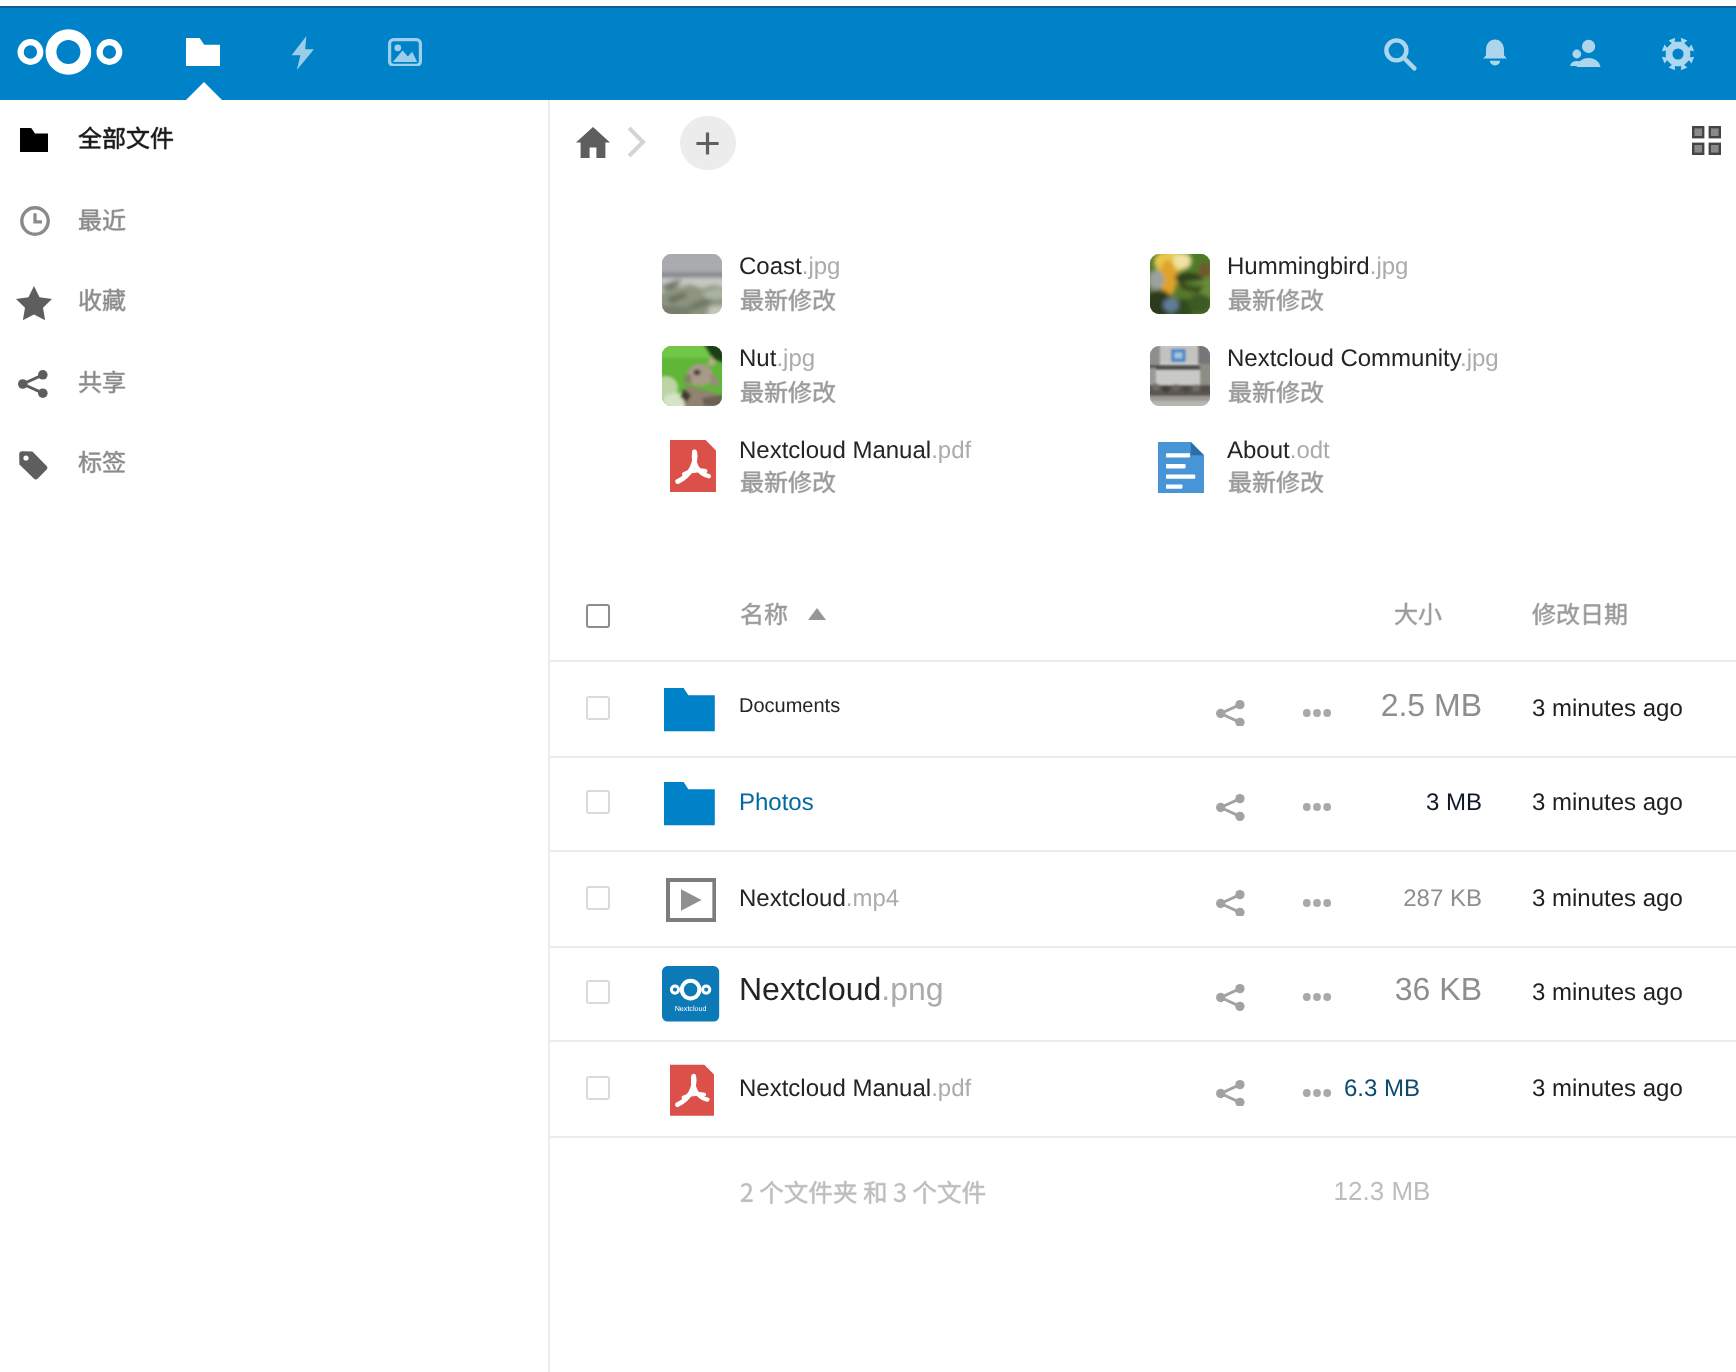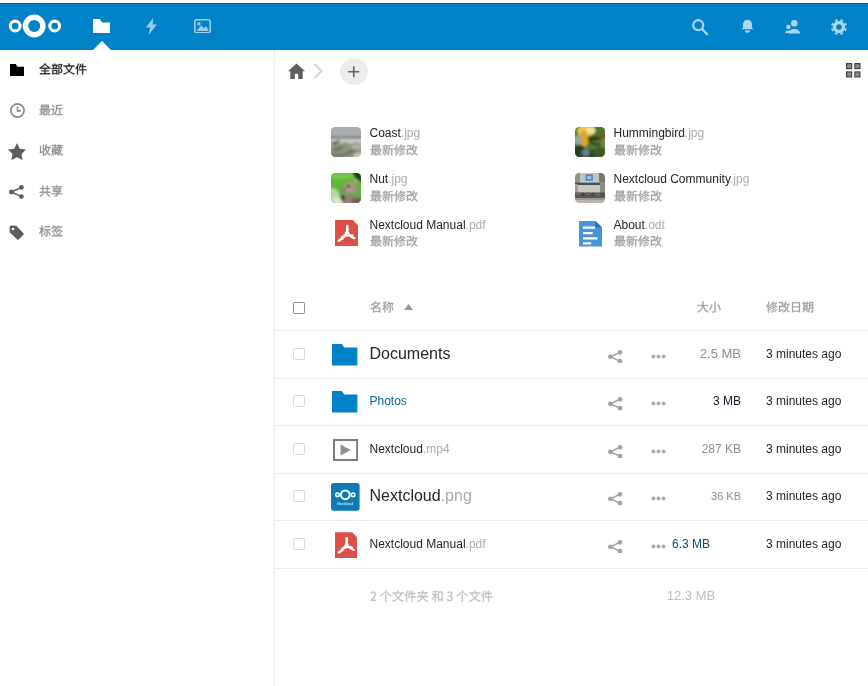--- a/index.html
+++ b/index.html
@@ -279,39 +279,39 @@
       <path d="M5.5 -10.1C5.5 -9.1 5.5 -7.9 5.4 -6.6H0.7V-5.7H5.2C4.7 -3.4 3.5 -1.1 0.5 0.2C0.8 0.4 1.1 0.7 1.2 0.9C4.1 -0.4 5.4 -2.7 6 -5C6.9 -2.3 8.5 -0.2 10.8 0.9C11 0.7 11.3 0.3 11.5 0.1C9.2 -0.9 7.6 -3.1 6.8 -5.7H11.3V-6.6H6.3C6.5 -7.9 6.5 -9.1 6.5 -10.1Z M17.6 -9.9V-0.3C17.6 -0 17.5 0 17.2 0C17 0 16.1 0.1 15.2 0C15.4 0.3 15.6 0.7 15.6 1C16.7 1 17.5 0.9 17.9 0.8C18.4 0.6 18.5 0.4 18.5 -0.3V-9.9ZM20.5 -6.9C21.5 -5.1 22.5 -2.9 22.7 -1.5L23.7 -1.8C23.4 -3.3 22.4 -5.5 21.3 -7.2ZM14.4 -7.1C14.1 -5.5 13.5 -3.4 12.4 -2.1C12.6 -2 13 -1.8 13.2 -1.7C14.3 -3 15 -5.2 15.4 -6.9Z" fill="#9b9b9b" stroke="#9b9b9b" stroke-width="0.3"></path>
     </svg>
     <svg style="position:absolute;left:766.0px;top:301.0px;overflow:visible" width="48" height="16" viewBox="0 -10.56 48 16">
       <path d="M8.4 -4.6C7.7 -4 6.5 -3.4 5.4 -3.1C5.6 -3 5.8 -2.8 6 -2.6C7.1 -3 8.3 -3.6 9.1 -4.3ZM9.5 -3.4C8.7 -2.6 7.1 -1.9 5.6 -1.6C5.8 -1.4 6 -1.1 6.1 -1C7.7 -1.4 9.3 -2.1 10.2 -3.2ZM10.6 -2.1C9.6 -0.9 7.4 -0.1 5 0.2C5.1 0.4 5.3 0.7 5.4 0.9C8 0.5 10.2 -0.4 11.4 -1.8ZM3.7 -6.7V-0.9H4.4V-6.7ZM6.6 -8H10C9.6 -7.4 9 -6.8 8.3 -6.3C7.6 -6.8 7 -7.4 6.6 -8ZM6.8 -10.1C6.3 -8.8 5.4 -7.5 4.4 -6.7C4.6 -6.6 5 -6.4 5.1 -6.2C5.5 -6.6 5.9 -6.9 6.2 -7.4C6.5 -6.9 7 -6.4 7.6 -5.9C6.6 -5.4 5.5 -5.1 4.5 -4.9C4.6 -4.7 4.8 -4.4 4.9 -4.2C6.1 -4.5 7.3 -4.8 8.3 -5.4C9.1 -4.9 10 -4.5 11.2 -4.3C11.3 -4.5 11.5 -4.8 11.7 -5C10.6 -5.2 9.8 -5.5 9 -5.9C9.9 -6.6 10.7 -7.4 11.1 -8.5L10.6 -8.8L10.5 -8.8H7.1C7.3 -9.1 7.5 -9.5 7.6 -9.9ZM2.8 -10C2.2 -8.1 1.3 -6.3 0.2 -5.1C0.4 -4.9 0.6 -4.4 0.7 -4.2C1.1 -4.7 1.5 -5.2 1.8 -5.8V1H2.7V-7.4C3.1 -8.1 3.4 -9 3.6 -9.8Z M19.2 -7H21.7C21.4 -5.4 21.1 -4.1 20.5 -3C19.9 -4.1 19.5 -5.5 19.2 -6.9ZM12.9 -9.2V-8.4H16.3V-5.8H13.1V-1.2C13.1 -0.8 12.9 -0.6 12.7 -0.6C12.9 -0.3 13 0.1 13.1 0.4C13.3 0.2 13.8 -0.1 17.3 -1.4C17.2 -1.6 17.2 -2 17.2 -2.3L14 -1.1V-4.9H17.1L17.1 -4.8C17.3 -4.7 17.6 -4.4 17.8 -4.2C18.1 -4.6 18.4 -5.1 18.6 -5.6C19 -4.3 19.4 -3.2 19.9 -2.2C19.2 -1.2 18.3 -0.4 17 0.2C17.2 0.4 17.4 0.8 17.5 1C18.8 0.4 19.7 -0.4 20.5 -1.3C21.1 -0.4 22 0.4 23 0.9C23.1 0.7 23.4 0.3 23.6 0.1C22.5 -0.3 21.7 -1.1 21 -2.1C21.8 -3.4 22.3 -5 22.6 -7H23.4V-7.9H19.5C19.7 -8.5 19.9 -9.2 20 -9.9L19.2 -10.1C18.8 -8.1 18.1 -6.2 17.2 -5V-9.2Z M27 -4.2H33V-0.9H27ZM27 -5.1V-8.4H33V-5.1ZM26.1 -9.3V0.8H27V0H33V0.8H34V-9.3Z M38.1 -1.7C37.8 -0.9 37.1 -0.1 36.5 0.4C36.7 0.6 37 0.8 37.2 1C37.9 0.4 38.6 -0.6 39 -1.5ZM39.9 -1.3C40.3 -0.8 40.9 0 41.1 0.5L41.8 0.1C41.6 -0.4 41 -1.2 40.5 -1.7ZM46.3 -8.7V-6.7H43.8V-8.7ZM43 -9.5V-5.1C43 -3.4 42.9 -1.1 41.9 0.5C42.1 0.6 42.4 0.9 42.6 1C43.3 -0.1 43.6 -1.7 43.7 -3.1H46.3V-0.2C46.3 -0 46.2 0 46 0C45.8 0.1 45.2 0.1 44.6 0C44.7 0.3 44.8 0.7 44.9 0.9C45.8 0.9 46.3 0.9 46.7 0.7C47 0.6 47.1 0.3 47.1 -0.2V-9.5ZM46.3 -5.9V-3.9H43.8C43.8 -4.4 43.8 -4.8 43.8 -5.1V-5.9ZM40.6 -9.9V-8.5H38.5V-9.9H37.6V-8.5H36.6V-7.7H37.6V-2.8H36.5V-2H42.4V-2.8H41.5V-7.7H42.4V-8.5H41.5V-9.9ZM38.5 -7.7H40.6V-6.6H38.5ZM38.5 -5.9H40.6V-4.7H38.5ZM38.5 -4H40.6V-2.8H38.5Z" fill="#9b9b9b" stroke="#9b9b9b" stroke-width="0.3"></path>
     </svg>
     <div class="abs" style="left:275px;top:330.0px;width:593px;height:0;border-top:1px solid #ebebeb"></div>
     <div class="abs" style="left:293px;top:347.75px;width:12px;height:12px;border:1px solid #dadada;border-radius:1.5px"></div>
     <svg class="abs" style="left:332.3px;top:343.95px" width="25.4" height="21.6" viewBox="0 0 25.4 21.6">
 <path fill="#0082c9" d="M0 21.6 V0 h9.8 l2.4 3.6 h13.2 V21.6 z"></path>
     </svg>
-    <div class="abs" style="left:369.5px;top:344.75px;height:18px;line-height:18px;font-size:16px;color:#242424;white-space:nowrap">Documents<span style="color:#ababab"></span></div>
+    <div class="abs" style="left:369.5px;top:344.75px;height:18px;line-height:18px;font-size:10px;color:#242424;white-space:nowrap">Documents<span style="color:#ababab"></span></div>
     <svg class="abs" style="left:608px;top:349.85px" width="14.5" height="13.5" viewBox="0 0 15 14">
 <g fill="#a2a2a2">
         <circle cx="12.4" cy="2.4" r="2.4"></circle>
         <circle cx="2.4" cy="7" r="2.4"></circle>
         <circle cx="12.4" cy="11.6" r="2.4"></circle>
       </g>
 <g stroke="#a2a2a2" stroke-width="1.5">
         <path d="M2.4 7 L12.4 2.4 M2.4 7 L12.4 11.6"></path>
       </g>
     </svg>
     <svg class="abs" style="left:651px;top:353.85px" width="15.5" height="5" viewBox="0 0 15.5 5">
 <g fill="#a9a9a9">
         <circle cx="2.4" cy="2.5" r="1.95"></circle>
         <circle cx="7.5" cy="2.5" r="1.95"></circle>
         <circle cx="12.6" cy="2.5" r="1.95"></circle>
       </g>
     </svg>
-    <div class="abs" style="left:641px;top:344.75px;width:100px;height:18px;line-height:18px;font-size:13px;color:#8e8e8e;text-align:right">2.5 MB</div>
+    <div class="abs" style="left:641px;top:344.75px;width:100px;height:18px;line-height:18px;font-size:16px;color:#8e8e8e;text-align:right">2.5 MB</div>
     <div class="abs" style="left:766px;top:344.75px;height:18px;line-height:18px;font-size:12px;color:#1f1f1f">3 minutes ago</div>
     <div class="abs" style="left:275px;top:377.5px;width:593px;height:0;border-top:1px solid #ebebeb"></div>
     <div class="abs" style="left:293px;top:395.25px;width:12px;height:12px;border:1px solid #dadada;border-radius:1.5px"></div>
     <svg class="abs" style="left:332.3px;top:391.45px" width="25.4" height="21.6" viewBox="0 0 25.4 21.6">
 <path fill="#0082c9" d="M0 21.6 V0 h9.8 l2.4 3.6 h13.2 V21.6 z"></path>
     </svg>
     <div class="abs" style="left:369.5px;top:392.25px;height:18px;line-height:18px;font-size:12px;color:#0369a1;white-space:nowrap">Photos<span style="color:#ababab"></span></div>
     <svg class="abs" style="left:608px;top:397.35px" width="14.5" height="13.5" viewBox="0 0 15 14">
 <g fill="#a2a2a2">
         <circle cx="12.4" cy="2.4" r="2.4"></circle>
@@ -379,21 +379,21 @@
         <path d="M2.4 7 L12.4 2.4 M2.4 7 L12.4 11.6"></path>
       </g>
     </svg>
     <svg class="abs" style="left:651px;top:496.35px" width="15.5" height="5" viewBox="0 0 15.5 5">
 <g fill="#a9a9a9">
         <circle cx="2.4" cy="2.5" r="1.95"></circle>
         <circle cx="7.5" cy="2.5" r="1.95"></circle>
         <circle cx="12.6" cy="2.5" r="1.95"></circle>
       </g>
     </svg>
-    <div class="abs" style="left:641px;top:487.25px;width:100px;height:18px;line-height:18px;font-size:11px;color:#8e8e8e;text-align:right">36 KB</div>
+    <div class="abs" style="left:641px;top:487.25px;width:100px;height:18px;line-height:18px;font-size:16px;color:#8e8e8e;text-align:right">36 KB</div>
     <div class="abs" style="left:766px;top:487.25px;height:18px;line-height:18px;font-size:12px;color:#1f1f1f">3 minutes ago</div>
     <div class="abs" style="left:275px;top:520.0px;width:593px;height:0;border-top:1px solid #ebebeb"></div>
     <div class="abs" style="left:293px;top:537.75px;width:12px;height:12px;border:1px solid #dadada;border-radius:1.5px"></div>
     <svg class="abs" style="left:335.2px;top:531.55px" width="22.2" height="26.3" viewBox="0 0 23 26.5">
 <path fill="#db5149" d="M0 0 H17.8 L23 5.2 V26.5 H0 z"></path>
 <g stroke="#fff" fill="none" stroke-linecap="round">
 <path stroke-width="2.5" d="M12.3 6 Q13.1 10 10.9 14.2 Q8.4 18.6 3.9 20.7"></path>
 <path stroke-width="2.2" d="M12.1 6.5 Q11.5 10.5 13.5 13.9 Q15.7 17.3 19.4 18.1"></path>
 <path stroke-width="2" d="M7 17 Q12.5 14.3 17.7 15.5"></path>
       </g>

